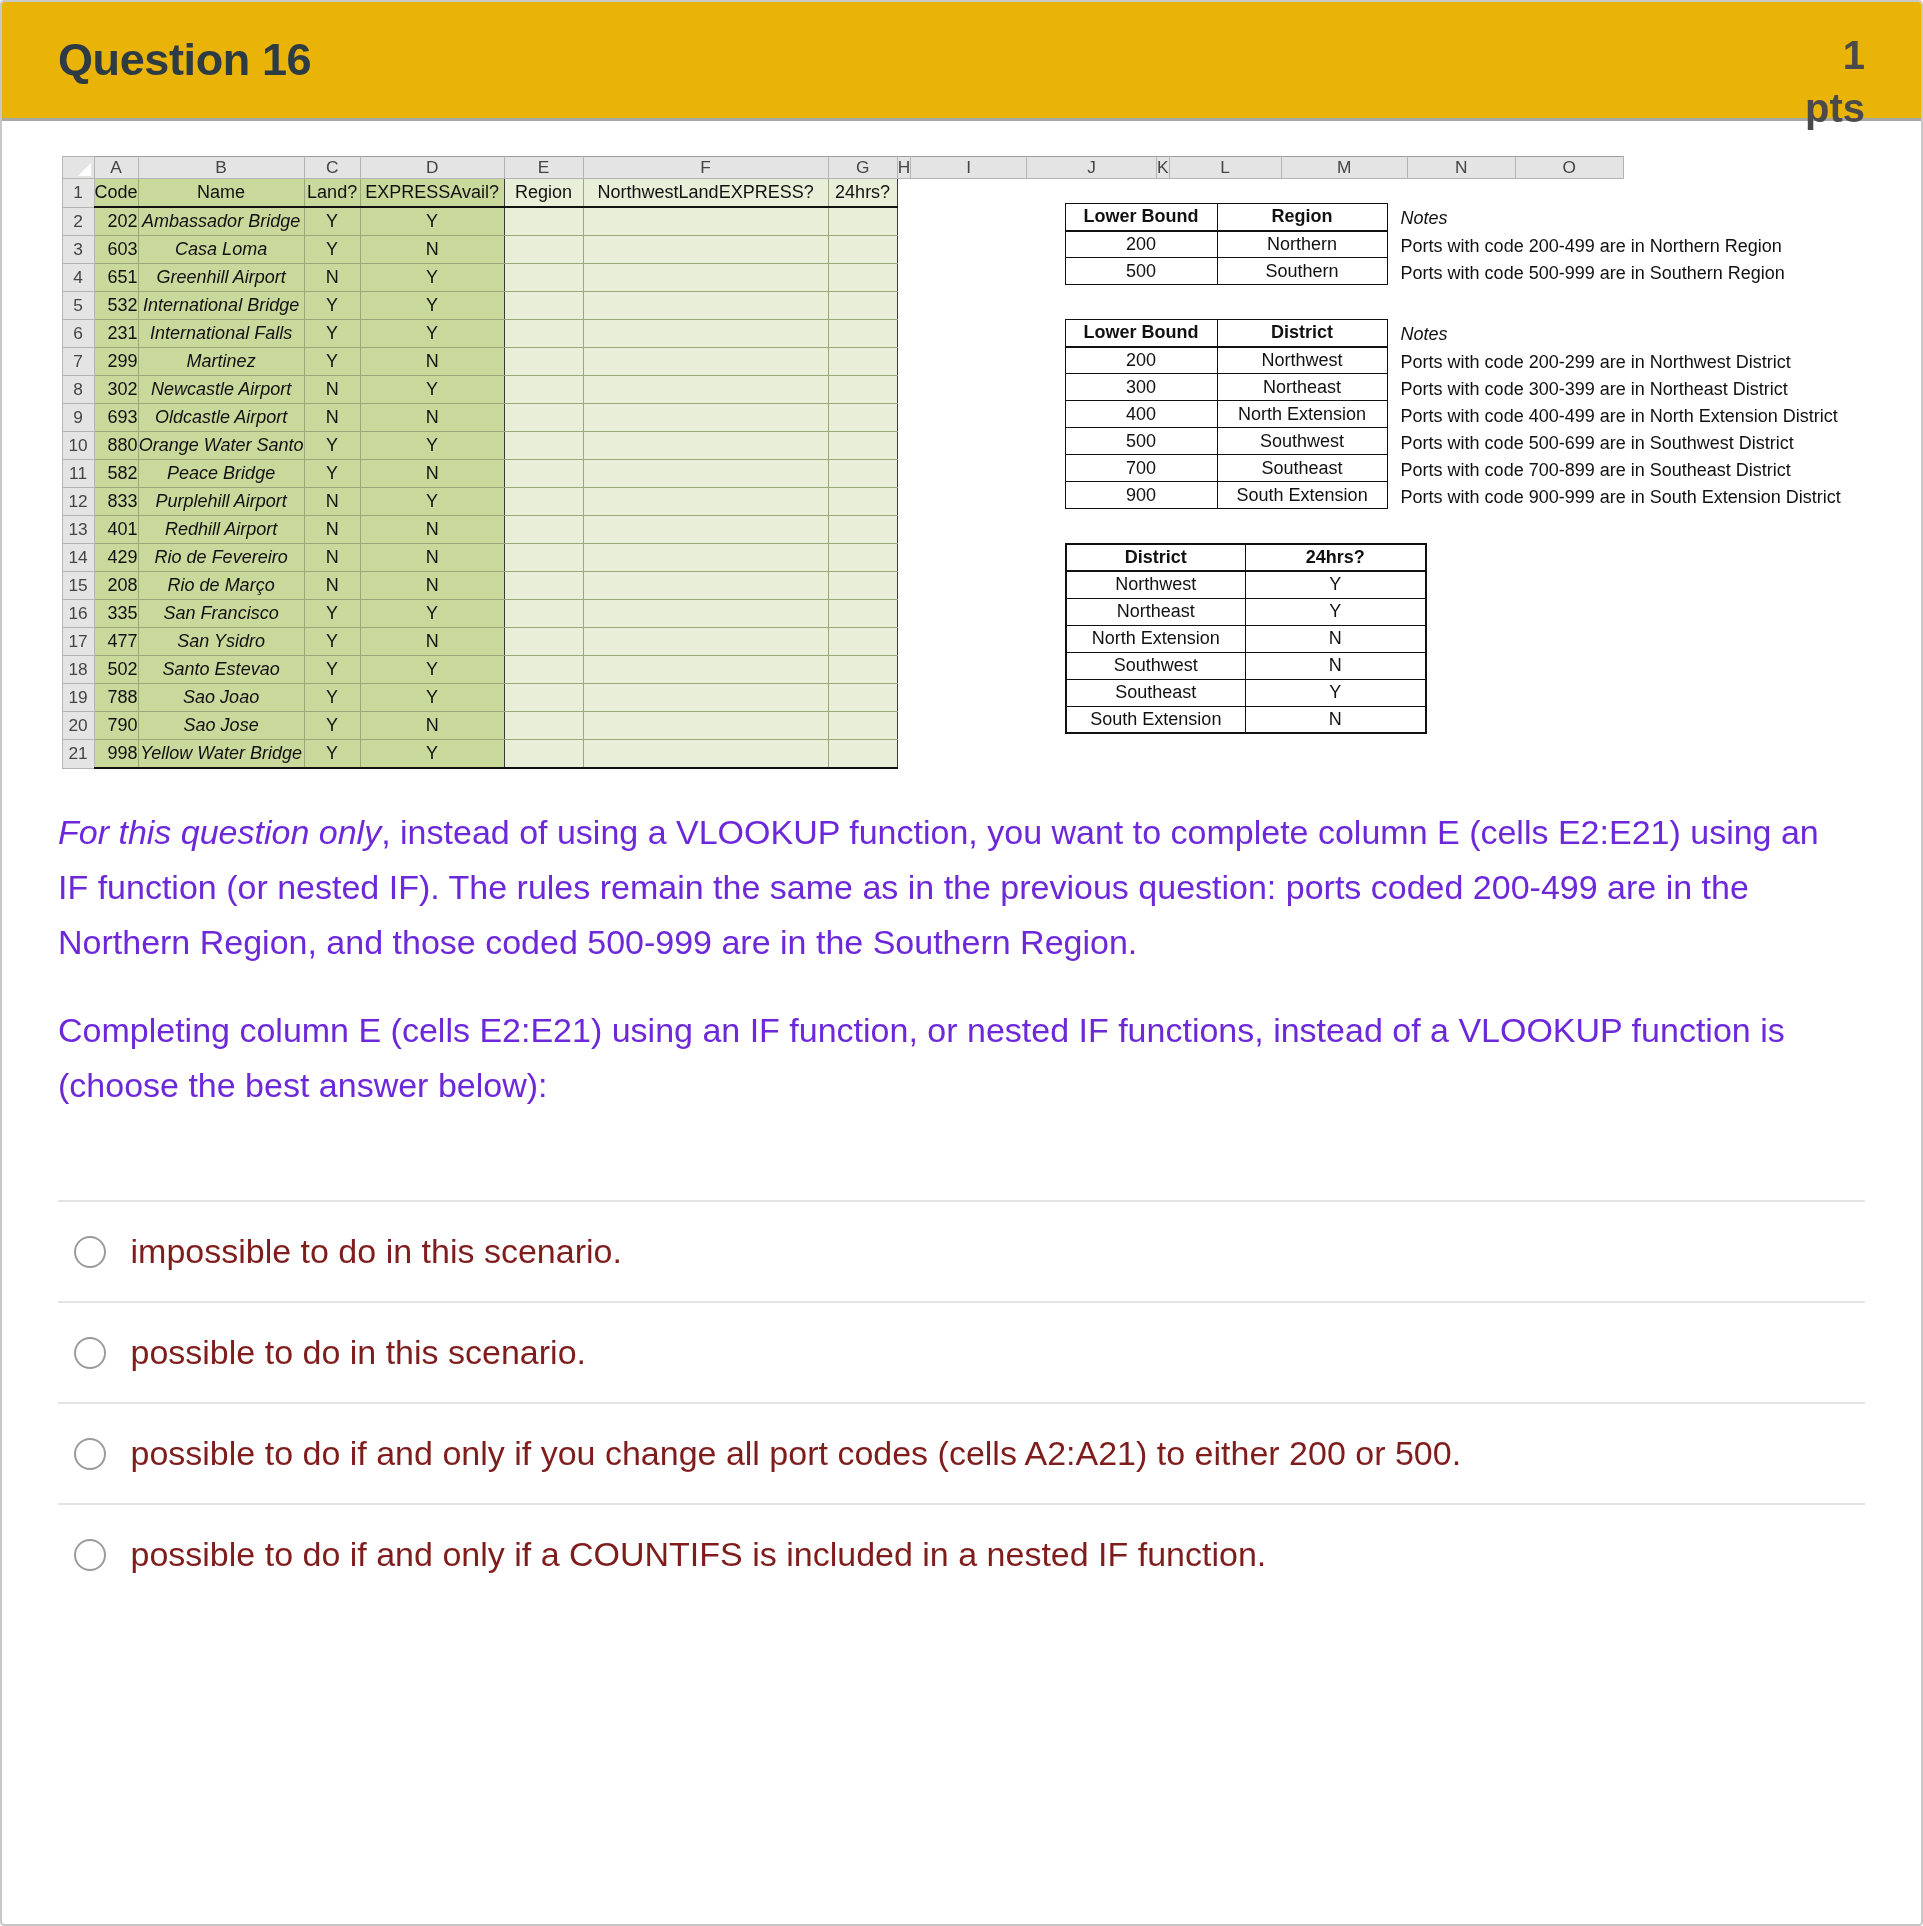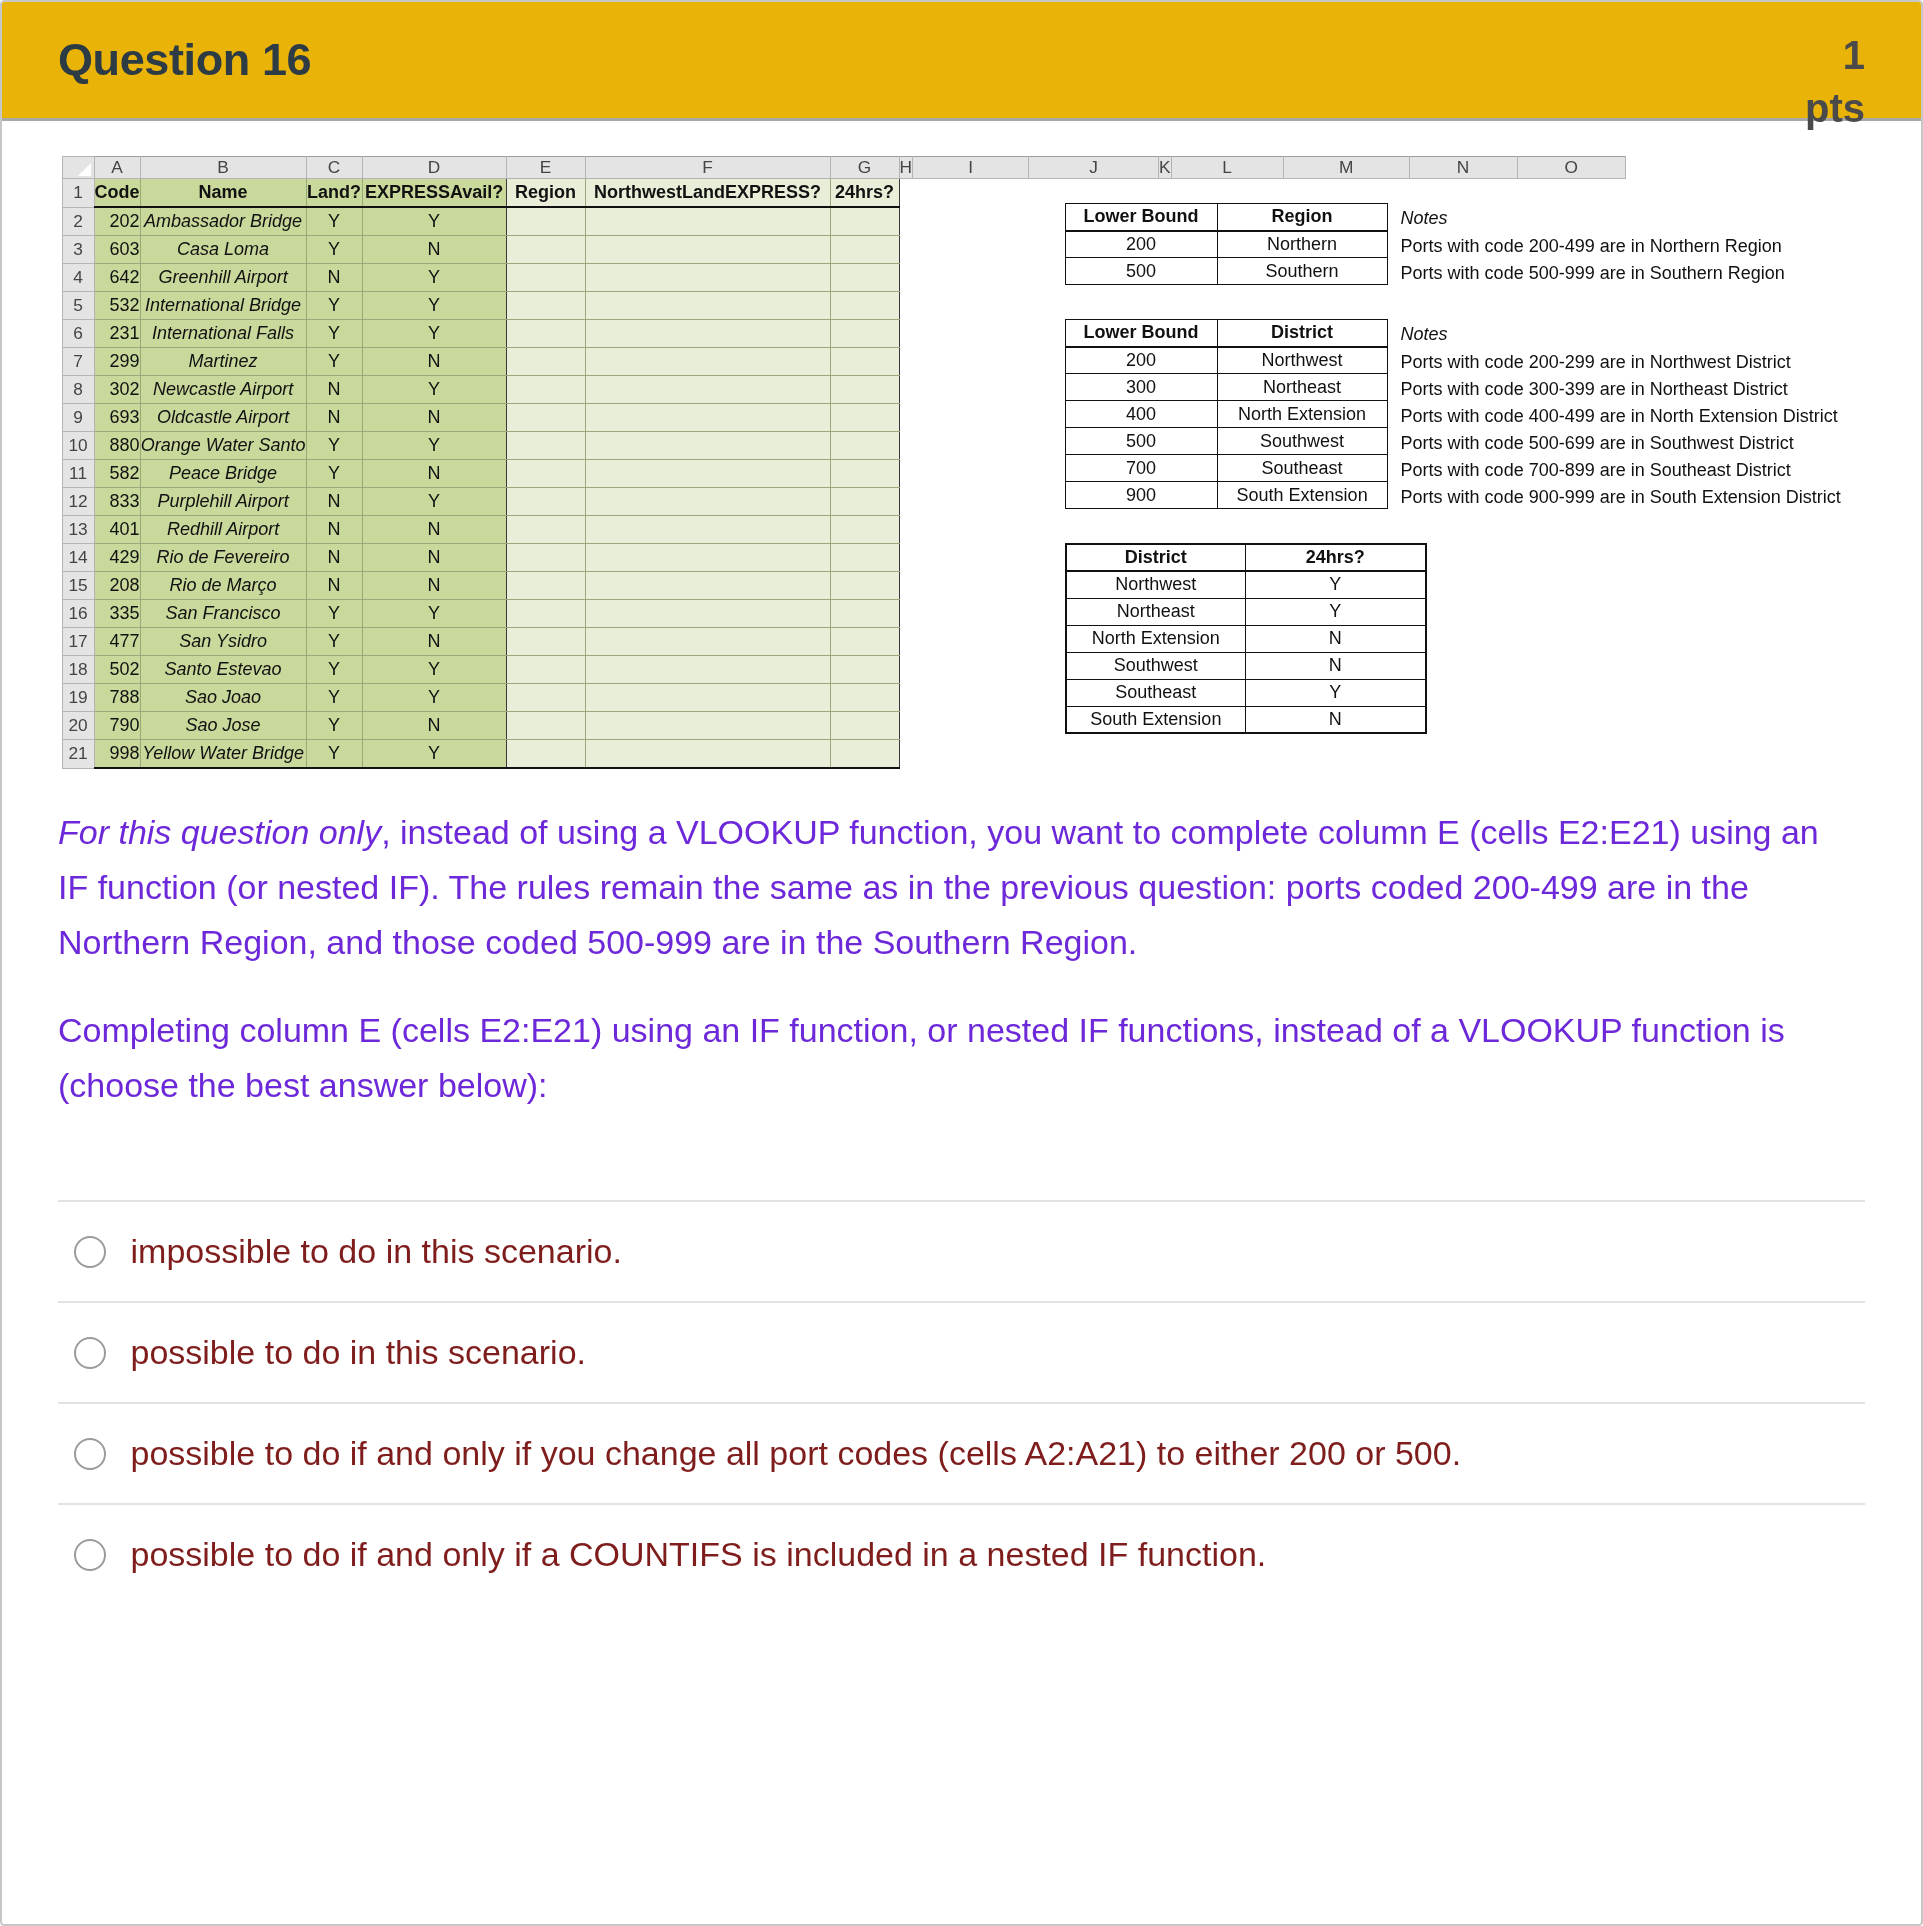--- a/index.html
+++ b/index.html
@@ -108,21 +108,21 @@
     font-size: 18px;
     color: #111;
     height: 27px;
     line-height: 27px;
     white-space: nowrap;
     overflow: hidden;
   }
   .g-dark { background: #c9d89b; }
   .g-light { background: #e9eed9; }
   .hdr-row .cell {
-    font-weight: bold;
+    font-weight: normal;
     text-align: center;
     border-bottom: 2.2px solid #111;
   }
   .c-code { text-align: right; padding-right: 7.2px; }
   .c-name { text-align: center; padding-left: 5.8px; font-style: italic; }
   .c-ctr  { text-align: center; }
   .sheet .lastrow .cell { border-bottom: 2.2px solid #111; }
   .vborder-strong { border-right: 1.4px solid #3a3a3a !important; }
 
   
@@ -285,21 +285,21 @@
               <td class="cell g-dark c-name">Casa Loma</td>
               <td class="cell g-dark c-ctr">Y</td>
               <td class="cell g-dark c-ctr vborder-strong">N</td>
               <td class="cell g-light c-ctr"></td>
               <td class="cell g-light c-ctr"></td>
               <td class="cell g-light c-ctr vborder-strong"></td>
               <td colspan="8" style="background:#fff;border:none;"></td>
             </tr>
             <tr class="datarow">
               <td class="rowhead">4</td>
-              <td class="cell g-dark c-code">642</td>
+              <td class="cell g-dark c-code">651</td>
               <td class="cell g-dark c-name">Greenhill Airport</td>
               <td class="cell g-dark c-ctr">N</td>
               <td class="cell g-dark c-ctr vborder-strong">Y</td>
               <td class="cell g-light c-ctr"></td>
               <td class="cell g-light c-ctr"></td>
               <td class="cell g-light c-ctr vborder-strong"></td>
               <td colspan="8" style="background:#fff;border:none;"></td>
             </tr>
             <tr class="datarow">
               <td class="rowhead">5</td>

